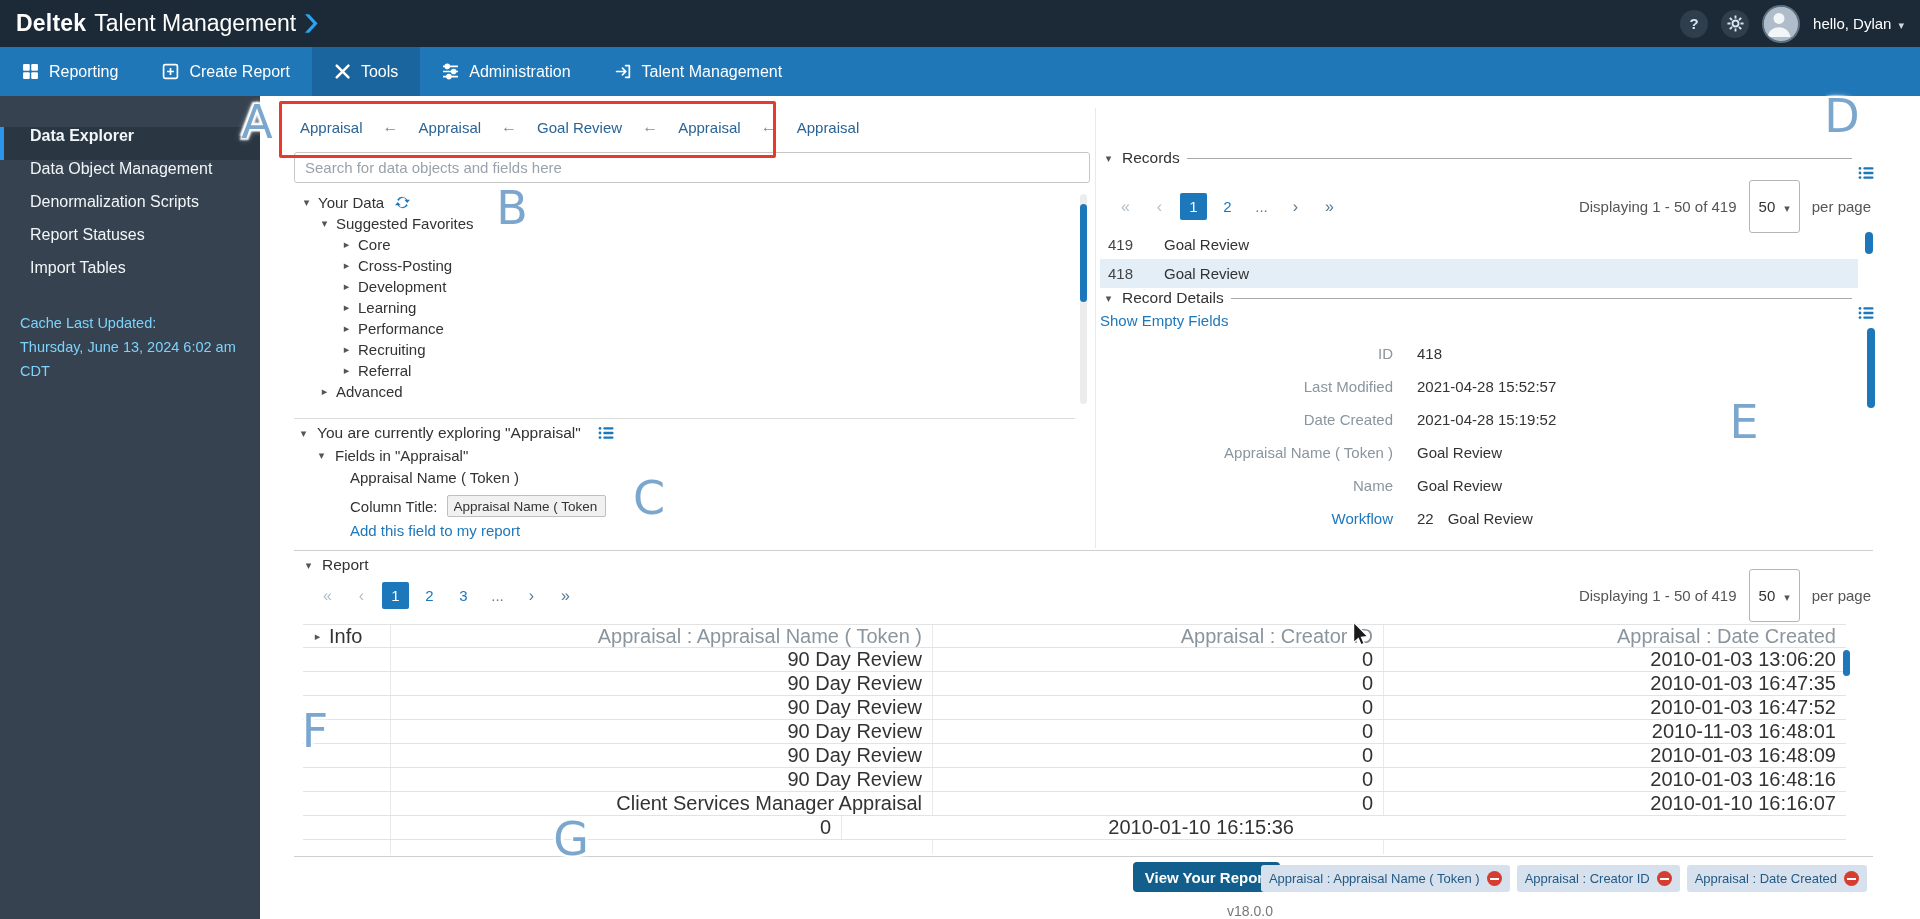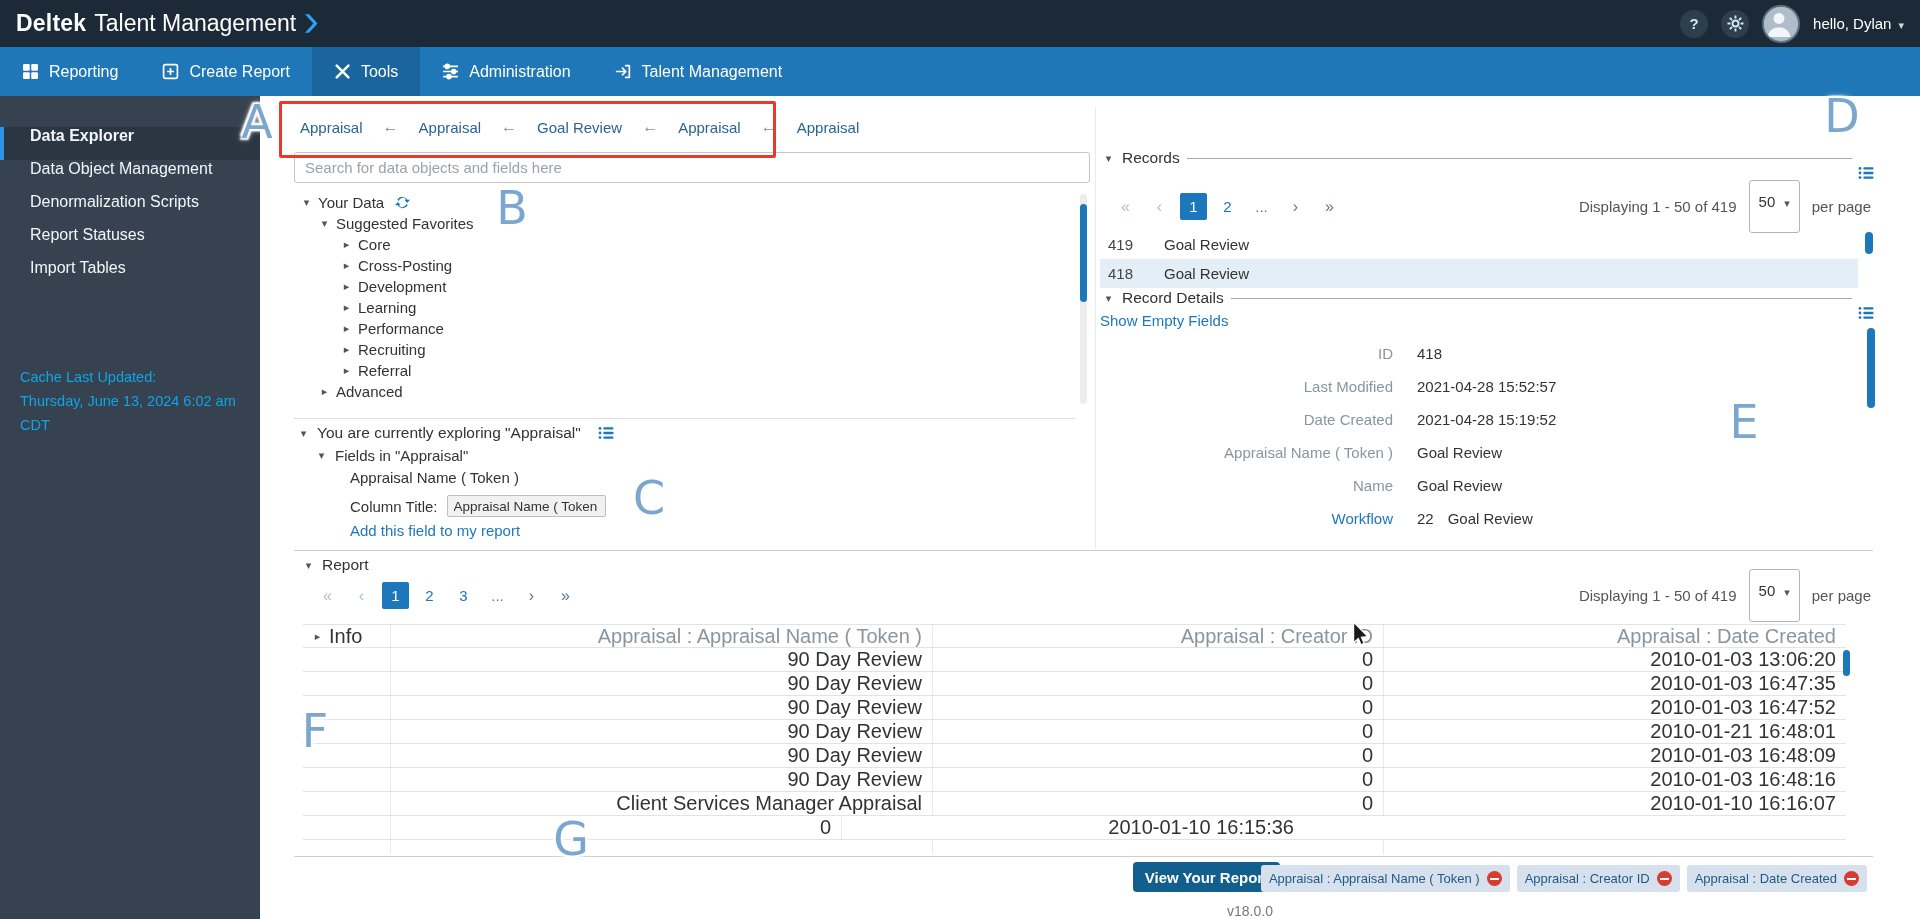--- a/index.html
+++ b/index.html
@@ -26,21 +26,21 @@
   
   .navbar{position:absolute;left:0;top:47px;width:1920px;height:49px;background:#1f77b7;display:flex;z-index:5}
   .nav-item{display:flex;align-items:center;gap:10px;padding:0 22px;color:#fff;font-size:16px;cursor:pointer}
   .nav-item.active{background:#1a659e}
 
   
   .sidebar{position:absolute;left:0;top:96px;width:260px;height:823px;background:#36424f;box-sizing:border-box;padding-top:31px;z-index:4}
   .side-item{height:33px;display:flex;padding-left:26px;color:#f2f6f9;font-size:16px;
     border-left:4px solid transparent;box-sizing:border-box;cursor:pointer}
   .side-item.active{background:#2a3642;border-left-color:#2b95ec;font-weight:700}
-  .cache{margin-top:74px;padding:0 14px 0 20px;color:#0ea5e9;font-size:14.5px;line-height:1.65}
+  .cache{margin-top:20px;padding:0 14px 0 20px;color:#7dd3fc;font-size:14.5px;line-height:1.65}
 
   
   .main{position:absolute;left:260px;top:96px;width:1660px;height:823px;background:#fff}
 
   .crumbs{left:40px;top:22px;display:flex;align-items:center;gap:20px;font-size:15px}
   .crumb{color:#2a6496;cursor:pointer}
   .crumb-sep{color:#7b8f9e;font-size:16px}
 
   .search-input{left:34px;top:56px;width:796px;height:31px;border:1px solid #c6c6c6;border-radius:3px;
     padding:0 10px;font-size:15px;color:#333;box-sizing:border-box;font-family:"Liberation Sans",sans-serif}
@@ -68,21 +68,21 @@
 
   
   .pager{position:absolute;display:flex;align-items:center;gap:7px;height:29px}
   .pg{min-width:27px;height:27px;display:flex;align-items:center;justify-content:center;font-size:15px;
     color:#1d77bb;cursor:pointer;border-radius:2px}
   .pg.arrow{color:#557a96;font-size:16px}
   .pg.dis{color:#b0bec9;cursor:default}
   .pg.active{background:#1d77bb;color:#fff}
   .pg.ell{color:#777;cursor:default}
   .pager-right{position:absolute;display:flex;align-items:center;gap:12px;font-size:15px;color:#555;height:29px}
-  .select{border:1px solid #b5b5b5;border-radius:3px;height:27px;display:flex;align-items:flex-start;gap:9px;
+  .select{border:1px solid #b5b5b5;border-radius:3px;height:27px;display:flex;align-items:center;gap:9px;
     padding:12px 9px;color:#333;background:#fff;cursor:pointer}
   .select .caret{color:#555}
 
   
   .rec-row{position:absolute;left:840px;width:758px;height:29px;display:flex;align-items:center;font-size:15px;color:#333;cursor:pointer}
   .rec-row.selected{background:#e3eef7}
   .rec-id{width:34px;padding-left:8px;color:#444;flex:none}
   .rec-name{padding-left:22px}
 
   
@@ -490,21 +490,21 @@
     <div class="rt-row">
       <div class="td c0"></div>
       <div class="td c1">90 Day Review</div>
       <div class="td c2">0</div>
       <div class="td c3">2010-01-03 16:47:52</div>
     </div>
     <div class="rt-row">
       <div class="td c0"></div>
       <div class="td c1">90 Day Review</div>
       <div class="td c2">0</div>
-      <div class="td c3">2010-01-21 16:48:01</div>
+      <div class="td c3">2010-11-03 16:48:01</div>
     </div>
     <div class="rt-row">
       <div class="td c0"></div>
       <div class="td c1">90 Day Review</div>
       <div class="td c2">0</div>
       <div class="td c3">2010-01-03 16:48:09</div>
     </div>
     <div class="rt-row">
       <div class="td c0"></div>
       <div class="td c1">90 Day Review</div>

